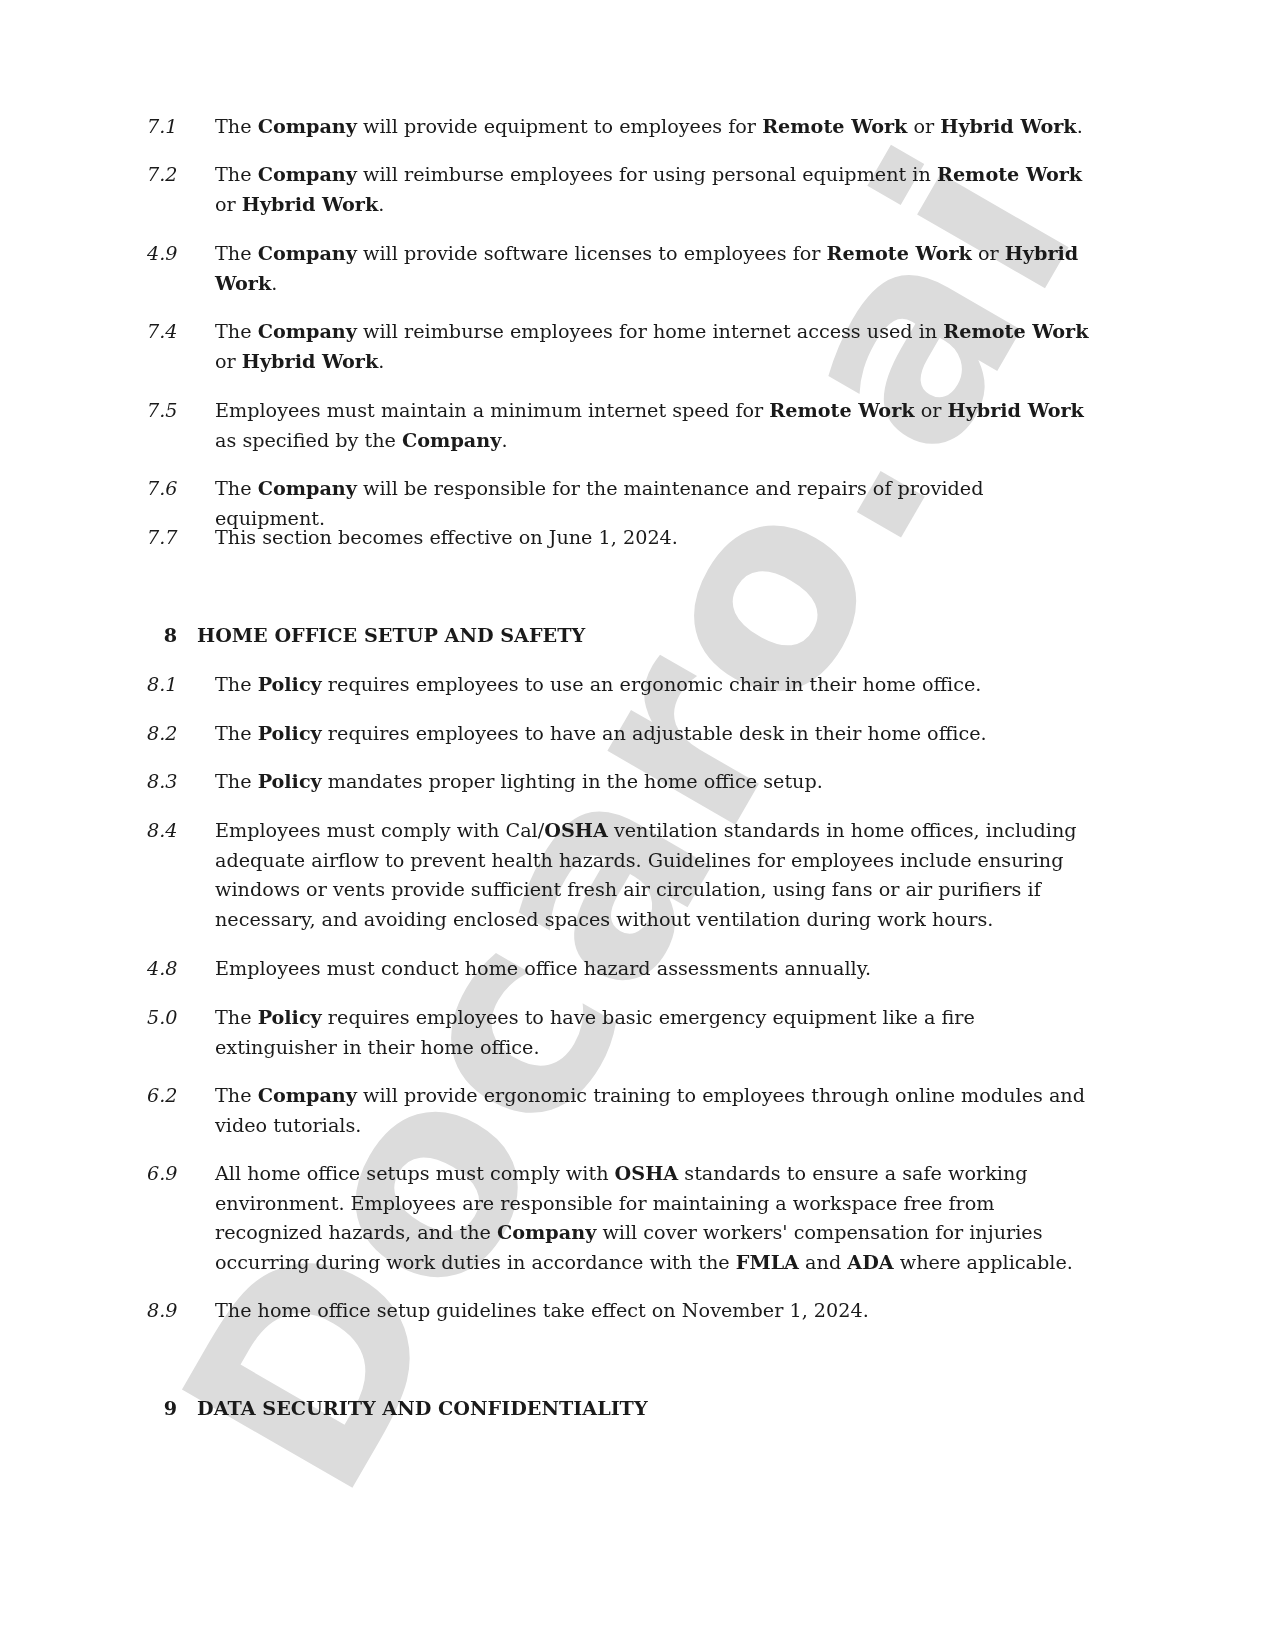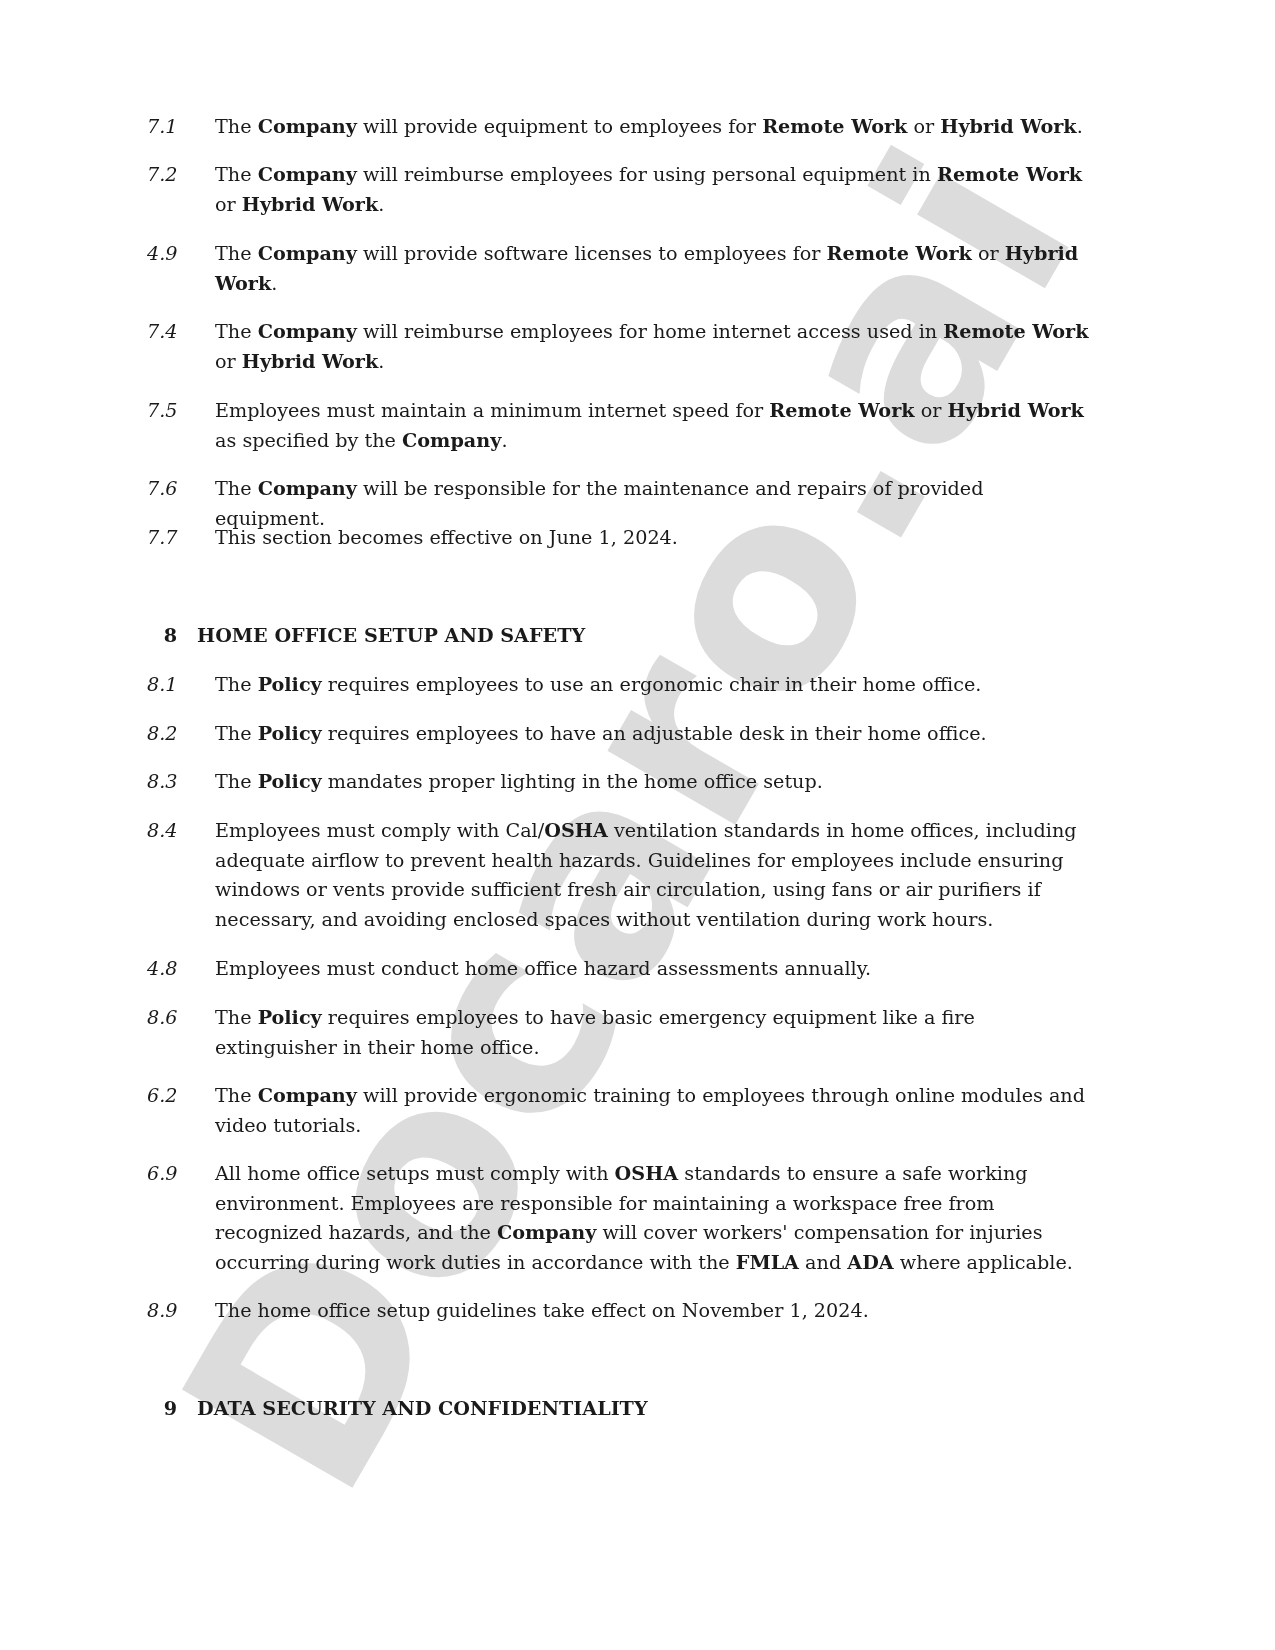--- a/index.html
+++ b/index.html
@@ -74,21 +74,21 @@
       </div>
       <div class="item" style="top: 816px;">
         <span class="num">8.4</span>
         <span class="txt">Employees must comply with Cal/<b>OSHA</b> ventilation standards in home offices, including adequate airflow to prevent health hazards. Guidelines for employees include ensuring windows or vents provide sufficient fresh air circulation, using fans or air purifiers if necessary, and avoiding enclosed spaces without ventilation during work hours.</span>
       </div>
       <div class="item" style="top: 954px;">
         <span class="num">4.8</span>
         <span class="txt">Employees must conduct home office hazard assessments annually.</span>
       </div>
       <div class="item" style="top: 1003px;">
-        <span class="num">8.6</span>
+        <span class="num">5.0</span>
         <span class="txt">The <b>Policy</b> requires employees to have basic emergency equipment like a fire extinguisher in their home office.</span>
       </div>
       <div class="item" style="top: 1081px;">
         <span class="num">6.2</span>
         <span class="txt">The <b>Company</b> will provide ergonomic training to employees through online modules and video tutorials.</span>
       </div>
       <div class="item" style="top: 1159px;">
         <span class="num">6.9</span>
         <span class="txt">All home office setups must comply with <b>OSHA</b> standards to ensure a safe working environment. Employees are responsible for maintaining a workspace free from recognized hazards, and the <b>Company</b> will cover workers' compensation for injuries occurring during work duties in accordance with the <b>FMLA</b> and <b>ADA</b> where applicable.</span>
       </div>

